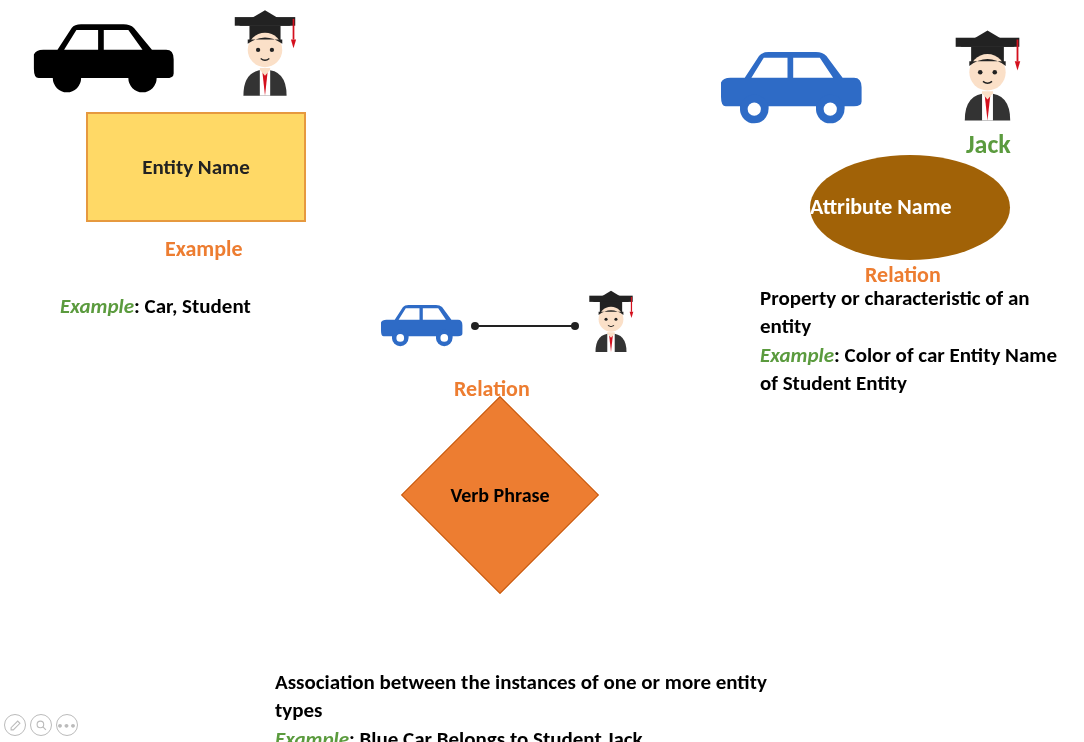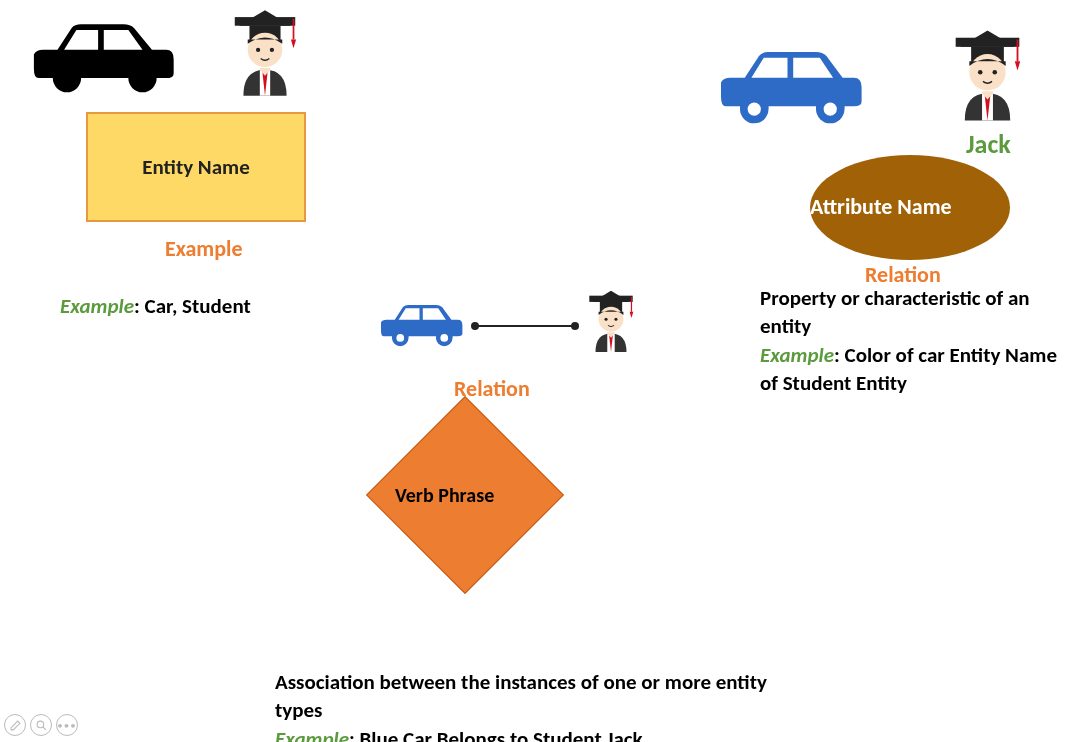--- a/index.html
+++ b/index.html
@@ -40,21 +40,21 @@
     font-weight: bold;
     font-size: 22px;
     color: #fff;
     line-height: 1.2;
   }
   .diamond-wrap {
     width: 210px;
     height: 150px;
     display: flex;
     align-items: center;
-    justify-content: flex-start;
+    justify-content: center;
     position: relative;
   }
   .diamond {
     width: 140px;
     height: 140px;
     background: #ed7d31;
     transform: rotate(45deg);
     border: 1px solid #c55a11;
   }
   .diamond-label {

